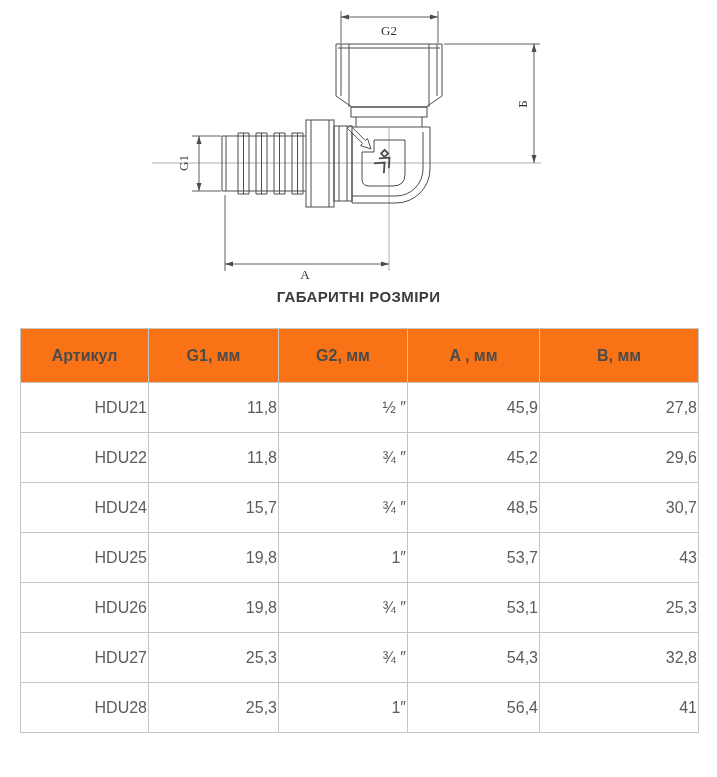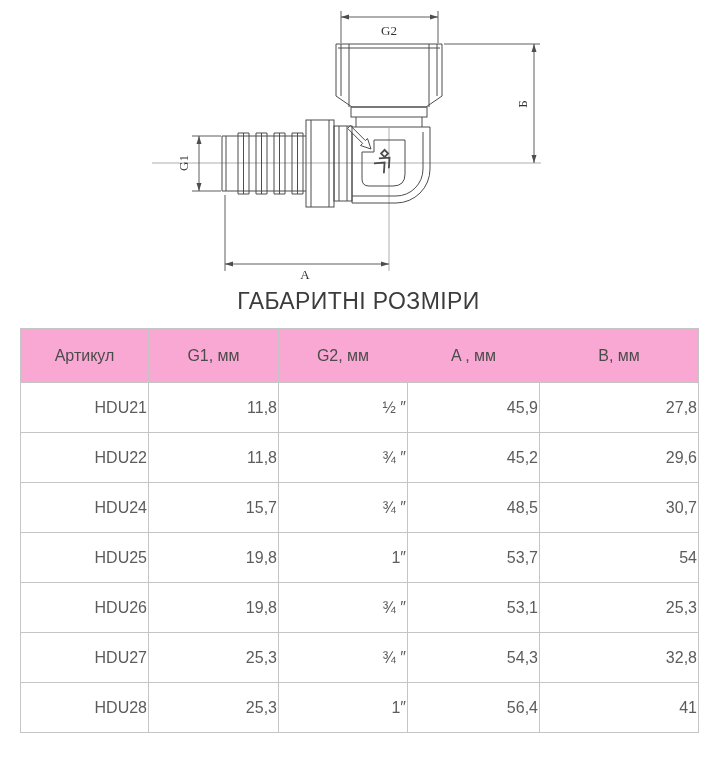--- a/index.html
+++ b/index.html
@@ -1,25 +1,25 @@
 <!DOCTYPE html>
 <html><head>
 <meta charset="utf-8">
 <style>
   html,body{margin:0;padding:0;background:#fff;}
   .page{position:relative;width:717px;height:754px;background:#ffffff;overflow:hidden;
         font-family:"Liberation Sans",sans-serif;}
   .drawing{position:absolute;left:0;top:0;}
   .dim-label{font-family:"Liberation Serif",serif;font-size:13px;fill:#333;}
   .page-title{position:absolute;left:0;top:288px;width:717px;text-align:center;
-        font-size:23px;font-weight:normal;color:#3c3c3c;letter-spacing:0.4px;}
+        font-size:15px;font-weight:bold;color:#3c3c3c;letter-spacing:0.4px;}
   .spec-table{position:absolute;left:20px;top:328px;border-collapse:collapse;table-layout:fixed;}
   .spec-table th,.spec-table td{border:1px solid #c5c5c5;text-align:center;vertical-align:middle;
         overflow:hidden;}
-  .spec-table th{background:#f9a8d4;height:51px;font-size:16px;font-weight:normal;color:#4b4b4b;}
+  .spec-table th{background:#f97316;height:51px;font-size:16px;font-weight:bold;color:#4b4b4b;}
   .spec-table td{background:#ffffff;height:47px;font-size:16px;color:#5c5c5c;text-align:right;}
   .logo{position:absolute;left:503px;top:729px;width:214px;height:48px;}
   .logo-icon{position:absolute;left:0;top:3px;}
   .logo-word{position:absolute;left:13px;top:9px;font-size:25px;font-weight:bold;
         letter-spacing:2px;color:#3b3b3b;white-space:nowrap;}
   .logo-tagline{position:absolute;left:36px;top:40px;width:178px;font-size:7.5px;color:#54809c;
         letter-spacing:0.55px;border-top:1.5px solid #2e9bd8;padding-top:1.5px;text-align:center;
         white-space:nowrap;}
 </style>
 </head>
@@ -135,21 +135,21 @@
         <td>15,7</td>
         <td>¾ ″</td>
         <td>48,5</td>
         <td>30,7</td>
       </tr>
       <tr>
         <td>HDU25</td>
         <td>19,8</td>
         <td>1″</td>
         <td>53,7</td>
-        <td>54</td>
+        <td>43</td>
       </tr>
       <tr>
         <td>HDU26</td>
         <td>19,8</td>
         <td>¾ ″</td>
         <td>53,1</td>
         <td>25,3</td>
       </tr>
       <tr>
         <td>HDU27</td>

